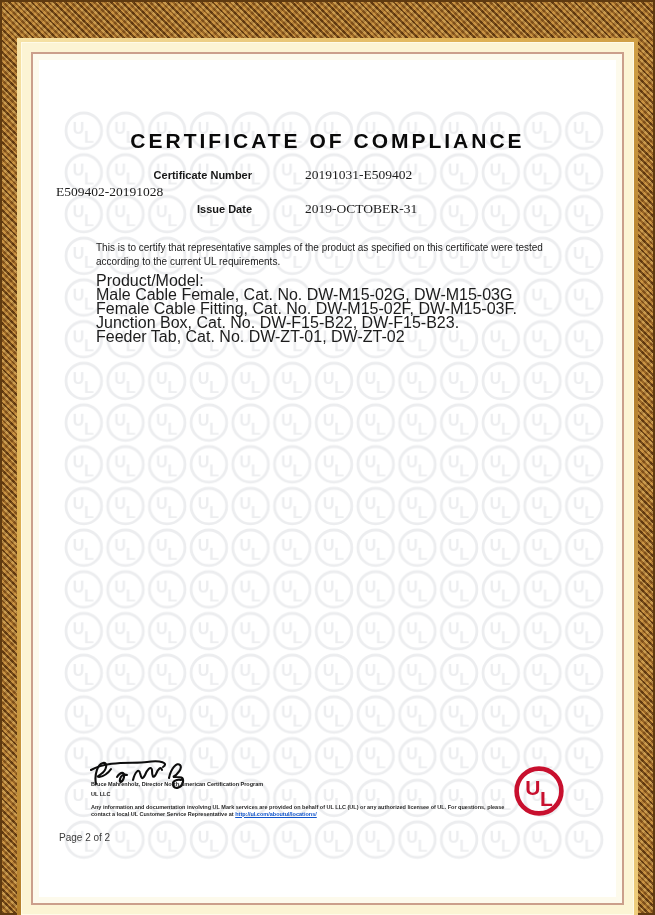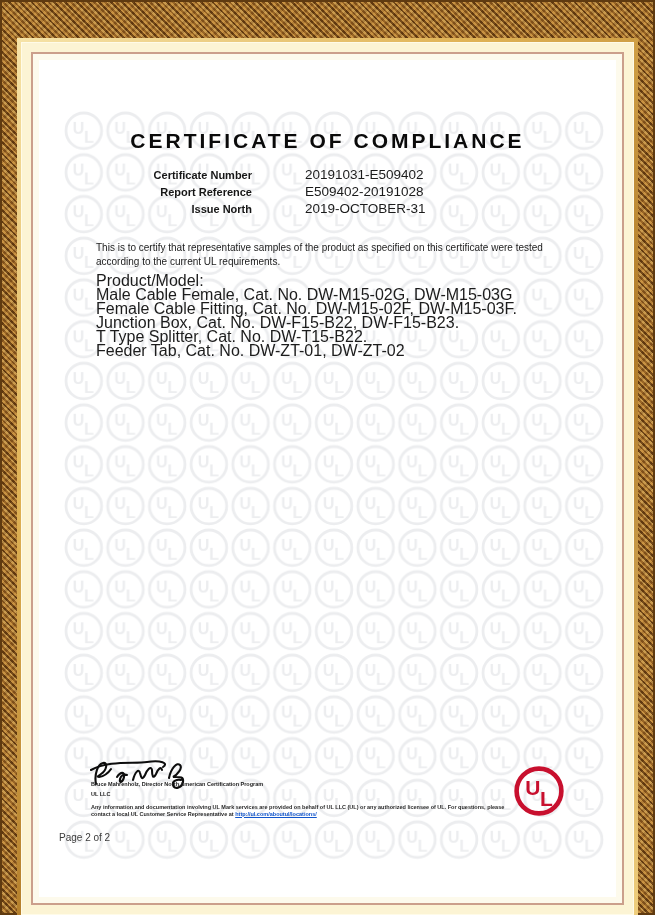--- a/index.html
+++ b/index.html
@@ -25,21 +25,21 @@
   .watermark { position:absolute; left:24px; top:50px; z-index:0; }
 
   .content { position:absolute; inset:0; z-index:1; color:#1b1b1b; }
 
   .title { position:absolute; left:0; right:0; top:69px; text-align:center;
            font-size:21px; font-weight:bold; letter-spacing:3px; color:#0a0a0a; white-space:nowrap; }
 
   .meta { position:absolute; left:0; top:107px; }
   .meta-row { display:flex; align-items:baseline; height:17.2px;gap:36px; }
   .meta-label { width:213px; text-align:right; font-size:11px; font-weight:bold; color:#161616; }
-  .meta-value { margin-left:17px; font-size:13.5px; color:#1b1b1b; }
+  .meta-value { margin-left:17px; font-size:13.5px; color:#1b1b1b;font-family:Liberation Serif, serif; }
 
   .statement { position:absolute; left:57px; top:181px; width:458px;
                font-size:10px; line-height:14px; color:#1c1c1c; }
 
   .products { position:absolute; left:57px; top:214px; font-size:16px; line-height:13.9px; color:#1c1c1c; }
 
   .sig-svg { position:absolute; left:50px; top:697px; }
   .signer-name { position:absolute; left:52px; top:721px; font-size:5.5px; font-weight:bold; color:#222; }
   .signer-co   { position:absolute; left:52px; top:731px; font-size:5.5px; font-weight:bold; color:#222; }
 
@@ -76,37 +76,35 @@
               <div class="content">
 
                 <div class="title">CERTIFICATE OF COMPLIANCE</div>
 
                 <div class="meta">
                   <div class="meta-row">
                     <div class="meta-label">Certificate Number</div>
                     <div class="meta-value">20191031-E509402</div>
                   </div>
                   <div class="meta-row">
-                    <div class="meta-label">Report Reference</div>
                     <div class="meta-value">E509402-20191028</div>
                   </div>
                   <div class="meta-row">
-                    <div class="meta-label">Issue North</div>
+                    <div class="meta-label">Issue Date</div>
                     <div class="meta-value">2019-OCTOBER-31</div>
                   </div>
                 </div>
 
                 <div class="statement">This is to certify that representative samples of the product as specified on this certificate were tested according to the current UL requirements.</div>
 
                 <div class="products">
                   <div>Product/Model:</div>
                   <div>Male Cable Female, Cat. No. DW-M15-02G, DW-M15-03G</div>
                   <div>Female Cable Fitting, Cat. No. DW-M15-02F, DW-M15-03F.</div>
                   <div>Junction Box, Cat. No. DW-F15-B22, DW-F15-B23.</div>
-                  <div>T Type Splitter, Cat. No. DW-T15-B22.</div>
                   <div>Feeder Tab, Cat. No. DW-ZT-01, DW-ZT-02</div>
                 </div>
 
                 <svg class="sig-svg" width="112" height="34" viewBox="0 0 112 34" aria-hidden="true">
                   <g fill="none" stroke="#0d0d0d" stroke-width="2.1" stroke-linecap="round">
                     <path d="M7,27 C5,17 9,7 14,6 C19,5 18,13 12,17 C9,19 8,20 10,20 C16,19 20,15 22,12"></path>
                     <path d="M2,13 C20,3 45,7 58,5 C72,3 80,6 74,10"></path>
                     <path d="M28,20 C32,14 36,15 35,20 C34,25 30,27 31,22 C32,18 35,17 38,18"></path>
                     <path d="M44,23 C46,15 50,11 51,16 C52,20 53,24 56,18 C58,13 62,8 63,13 C63,18 64,23 67,17 C69,12 72,9 73,13"></path>
                     <path d="M80,21 C82,11 88,5 91,8 C94,11 88,18 84,20 C90,20 95,19 94,25 C93,31 85,33 84,28 C83,24 88,22 92,23"></path>

